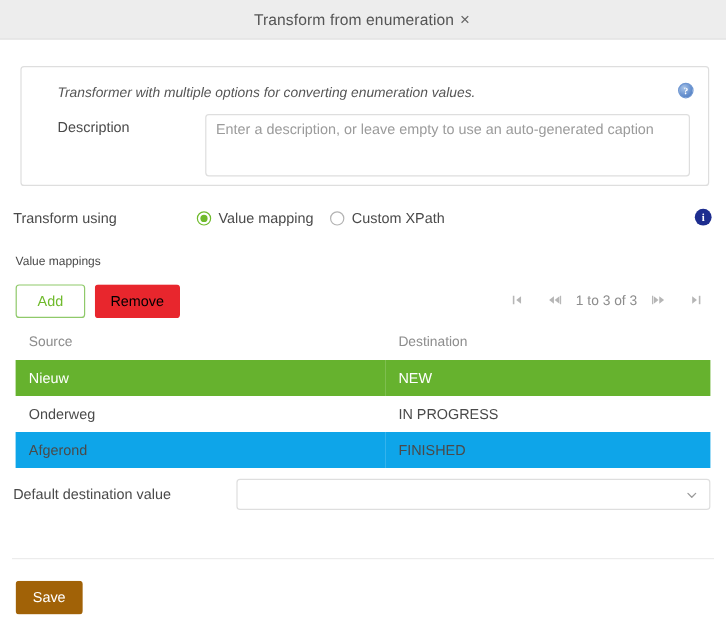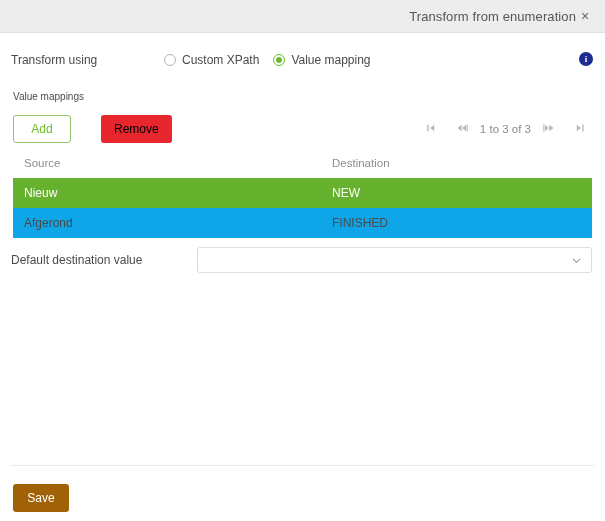--- a/index.html
+++ b/index.html
@@ -26,21 +26,21 @@
     box-sizing: border-box;
   }
 
   
   .titlebar {
     height: 33px;
     background: #ededed;
     border-bottom: 1px solid #e2e2e2;
     display: flex;
     align-items: center;
-    justify-content: flex-end;
+    justify-content: center;
     padding: 0 11px 0 14px;
     box-sizing: border-box;
   }
   .titlebar-title {
     font-size: 13px;
     color: #555555;
     letter-spacing: .1px;
   }
   .close-icon {
     width: 18px;
@@ -199,21 +199,21 @@
     font-size: 10px;
     color: #4a4a4a;
   }
   .toolbar {
     display: flex;
     align-items: center;
     margin: 13px 14px 0 13px;
     height: 28px;
     justify-content: space-between;
   }
-  .btn-group { display: flex; gap: 22px; }
+  .btn-group { display: flex; }
   .btn {
     height: 28px;
     min-width: 58px;
     border-radius: 3px;
     font-size: 12px;
     display: inline-flex;
     align-items: center;
     justify-content: center;
     cursor: pointer;
     box-sizing: border-box;
@@ -351,31 +351,41 @@
 
 <div class="dialog">
 
   <div class="titlebar">
     <div class="titlebar-title">Transform from enumeration</div>
     <div class="close-icon">×</div>
   </div>
 
   <div class="dlg-body">
 
+    <div class="desc-panel">
+      <div class="desc-hint">Transformer with multiple options for converting enumeration values.</div>
+      <div class="help-badge">
+        <span>?</span>
+      </div>
+      <div class="desc-row">
+        <div class="desc-label">Description</div>
+        <textarea class="desc-textarea" placeholder="Enter a description, or leave empty to use an auto-generated caption" style=""></textarea>
+      </div>
+    </div>
 
     <div class="transform-row">
       <div class="transform-label">Transform using</div>
       <div class="radio-group">
         <div class="radio-opt">
+          <span class="radio-circle checked"></span>
+          <span class="radio-label">Value mapping</span>
+        </div>
+        <div class="radio-opt">
           <span class="radio-circle"></span>
           <span class="radio-label">Custom XPath</span>
-        </div>
-        <div class="radio-opt">
-          <span class="radio-circle checked"></span>
-          <span class="radio-label">Value mapping</span>
         </div>
       </div>
       <div class="info-badge">
         <span>i</span>
       </div>
     </div>
 
     <div class="section-title">Value mappings</div>
 
     <div class="toolbar">
@@ -421,20 +431,24 @@
         <tr>
           <th class="col-src">Source</th>
           <th>Destination</th>
         </tr>
       </thead>
       <tbody>
         <tr class="row-selected">
           <td>Nieuw</td>
           <td>NEW</td>
         </tr>
+        <tr>
+          <td>Onderweg</td>
+          <td>IN PROGRESS</td>
+        </tr>
         <tr class="row-alt">
           <td>Afgerond</td>
           <td>FINISHED</td>
         </tr>
       </tbody>
     </table>
 
     <div class="default-row">
       <div class="default-label">Default destination value</div>
       <div class="select">

